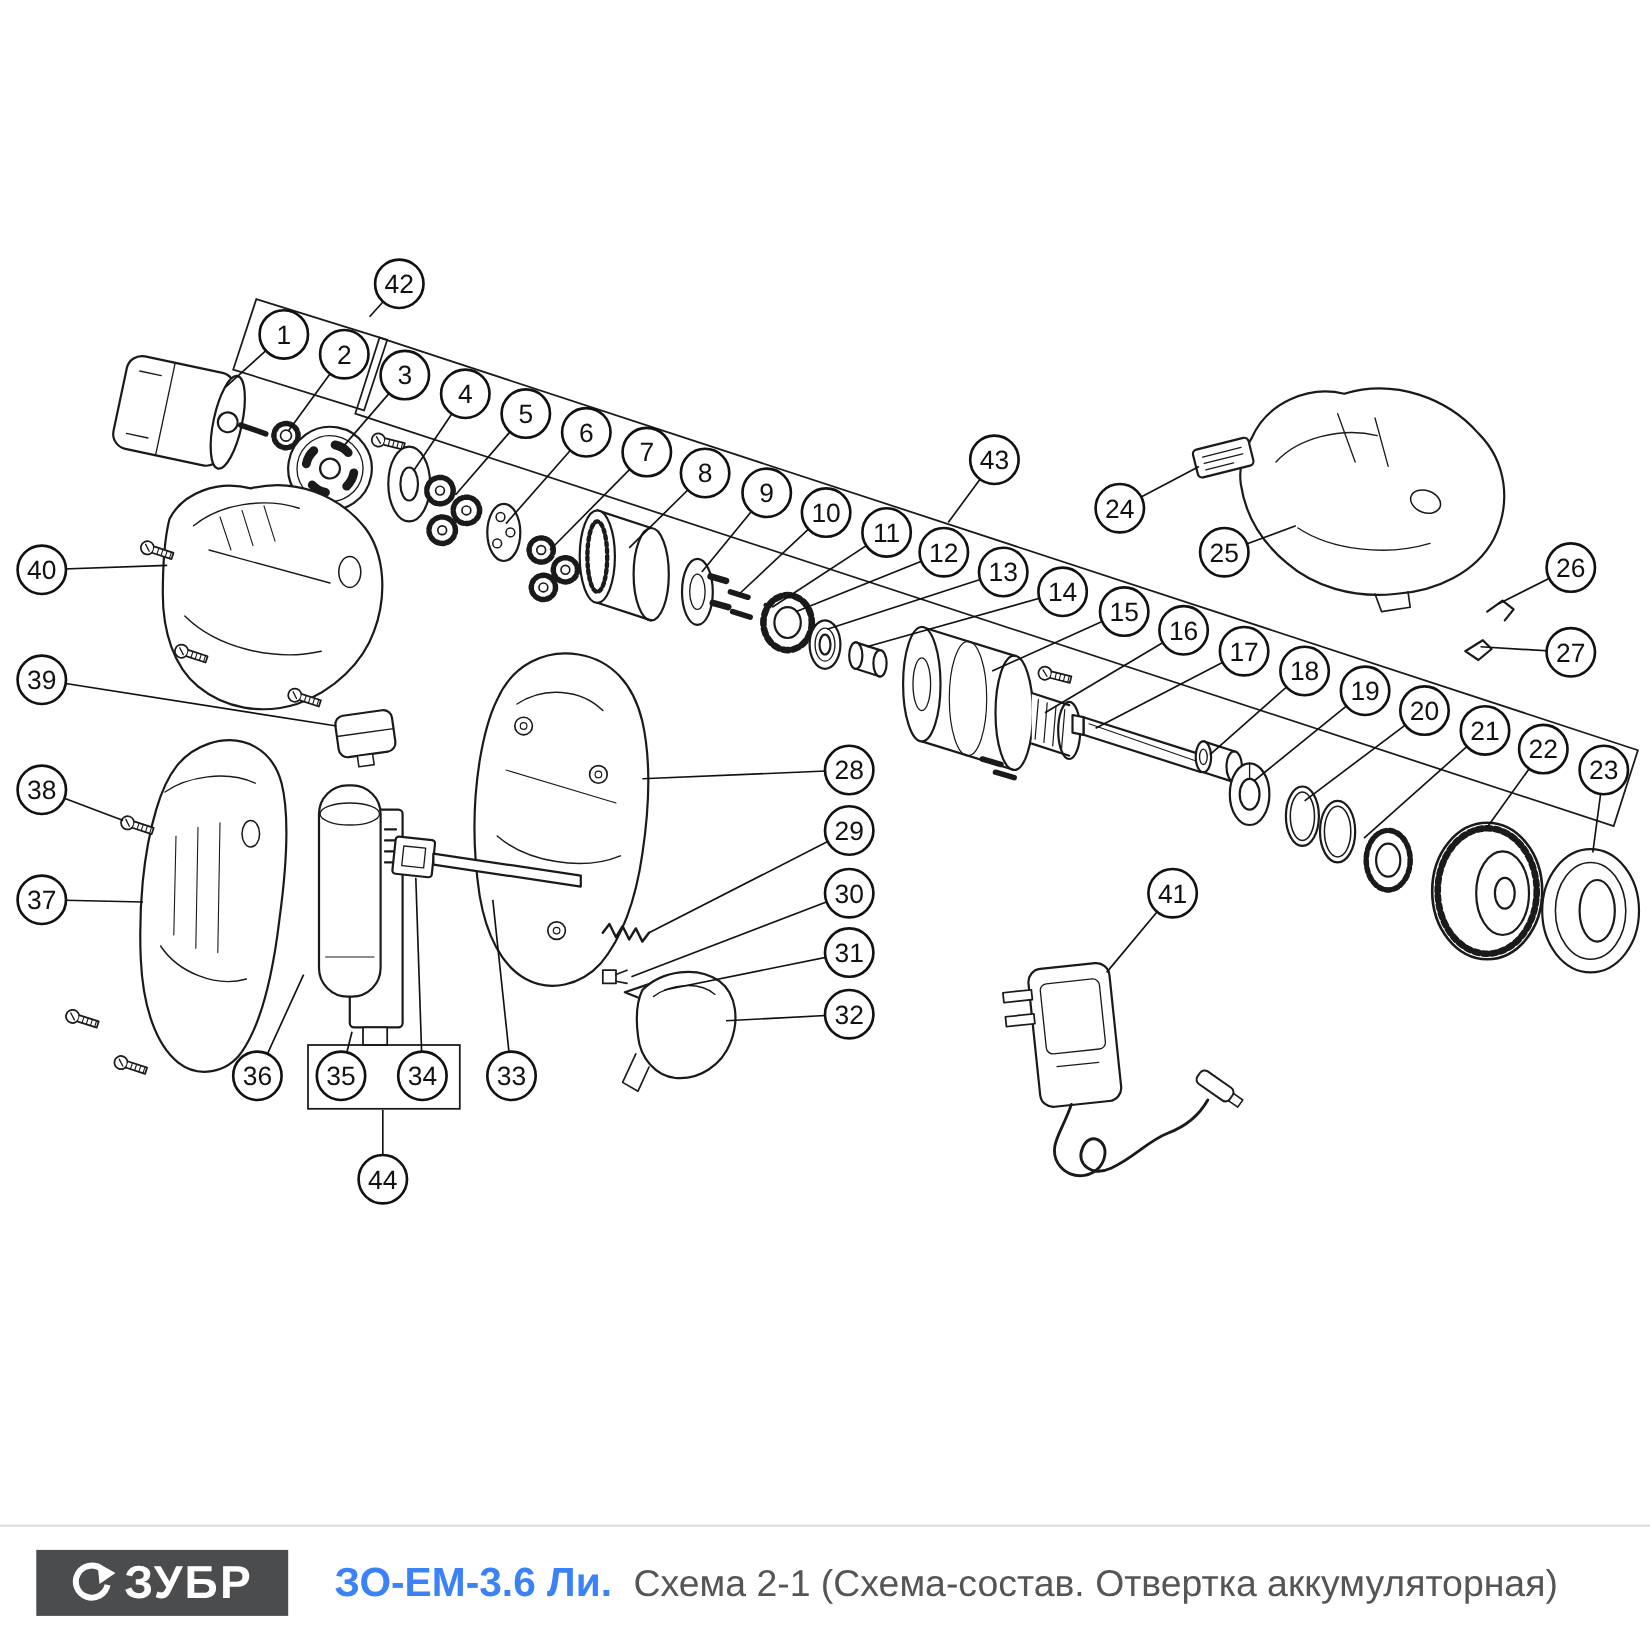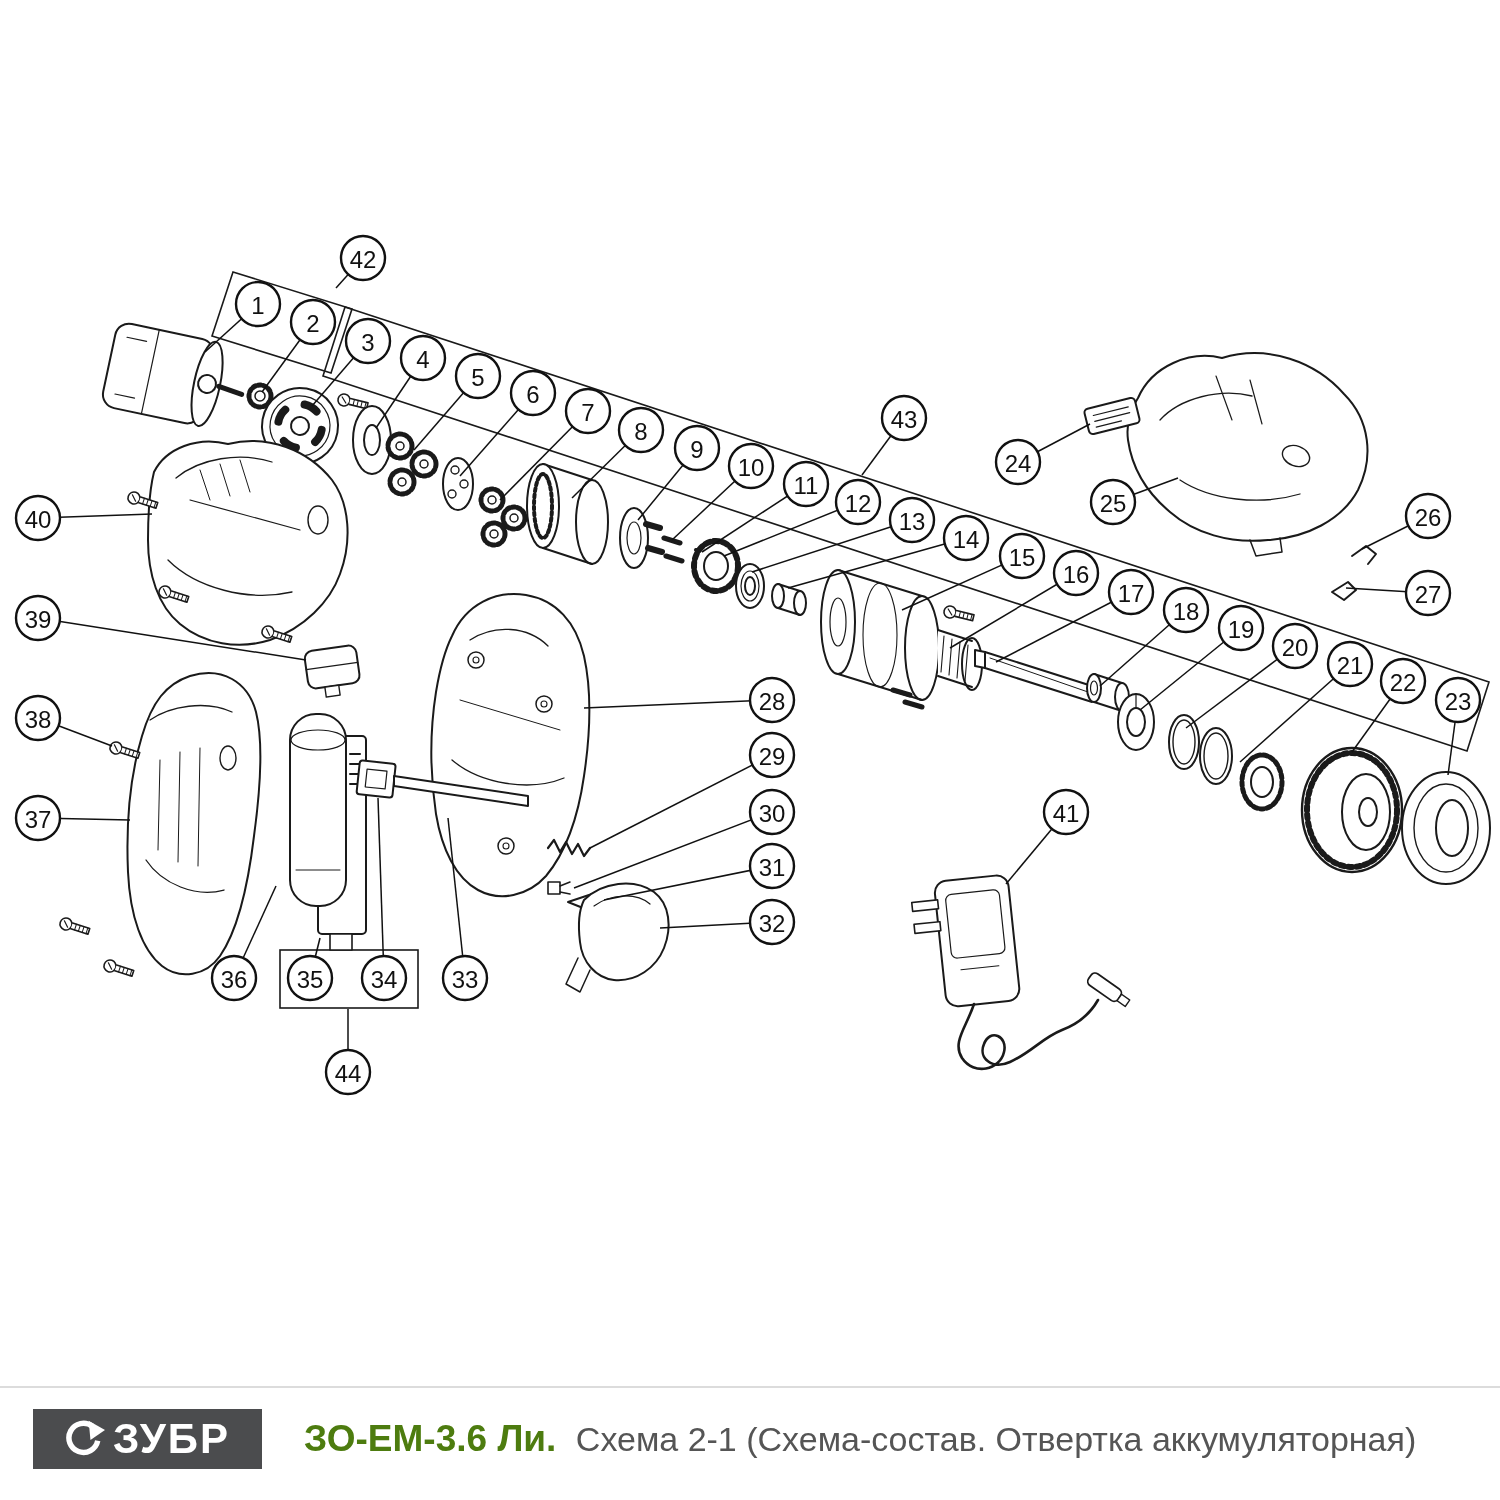--- a/index.html
+++ b/index.html
@@ -11,21 +11,21 @@
   .cot{font:24px "Liberation Sans",sans-serif;fill:#111;text-anchor:middle;dominant-baseline:central;}
   .leader{stroke:#111;stroke-width:1.5;}
   
   .separator{position:absolute;left:0;top:1386px;width:1500px;height:2px;background:#dcdcdc;}
   .footer-bar{position:absolute;left:33px;top:1408px;right:30px;height:62px;
               display:flex;align-items:center;gap:42px;}
   .logo-box{height:60px;min-width:208px;background:#4b4c4e;display:flex;align-items:center;
             justify-content:center;gap:8px;padding:0 32px;box-sizing:border-box;}
   .logo-text{color:#fff;font-weight:bold;font-size:42px;letter-spacing:2px;line-height:1;}
   .title-line{font-size:34px;color:#555;white-space:nowrap;}
-  .title-line .model{font-weight:bold;color:#4d7c0f;font-size:37px;margin-right:10px;}
+  .title-line .model{font-weight:bold;color:#3b82f6;font-size:37px;margin-right:10px;}
 </style>
 </head>
 <body>
 
 <div class="stage">
 
   <svg class="diagram" width="1500" height="1500" viewBox="0 0 1500 1500">
 
     <defs>
       <g id="screw" stroke="#1a1a1a" fill="none">

